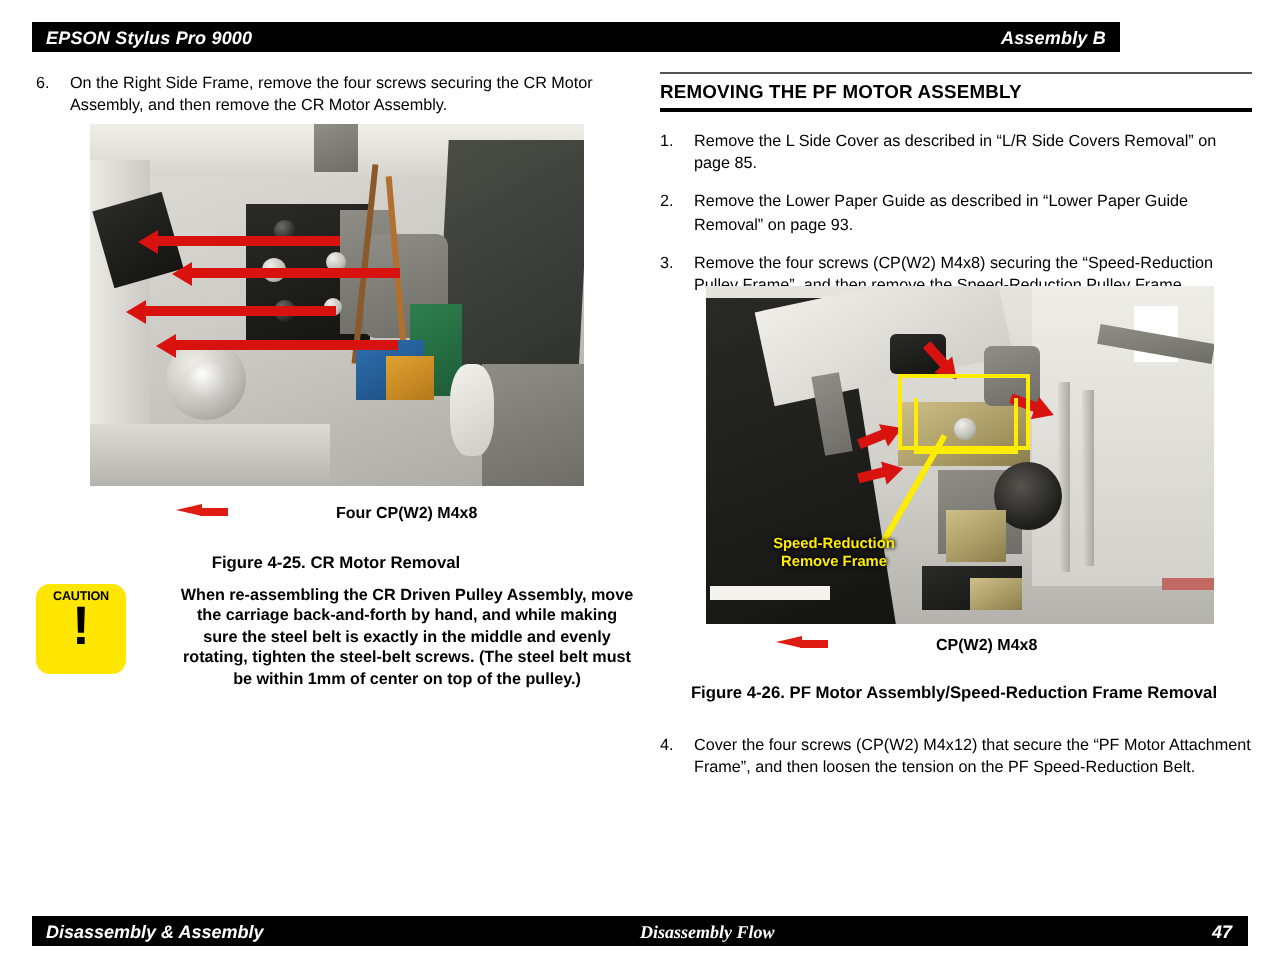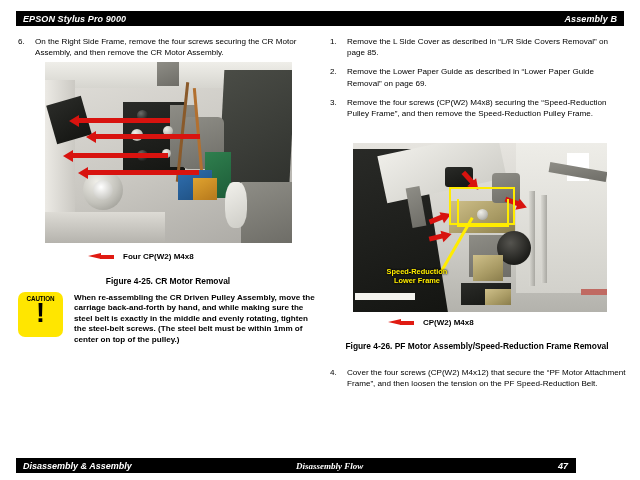--- a/index.html
+++ b/index.html
@@ -14,21 +14,21 @@
     font-family: "Liberation Sans", sans-serif;
     color: #000000;
     overflow: hidden;
   }
 
   
   .header-bar {
     position: absolute;
     left: 16px;
     top: 11px;
-    width: 608px;
+    width: 544px;
     height: 15px;
     background: #000000;
     display: flex;
     align-items: center;
     justify-content: space-between;
     padding: 0 7px;
     box-sizing: border-box;
   }
   .header-bar span {
     color: #ffffff;
@@ -37,21 +37,21 @@
     font-style: italic;
     letter-spacing: 0.1px;
     white-space: nowrap;
   }
 
   
   .footer-bar {
     position: absolute;
     left: 16px;
     top: 458px;
-    width: 560px;
+    width: 608px;
     height: 15px;
     background: #000000;
     box-sizing: border-box;
   }
   .footer-bar span {
     position: absolute;
     color: #ffffff;
     font-size: 9px;
     font-weight: bold;
     font-style: italic;
@@ -207,21 +207,22 @@
     line-height: 9px;
     text-align: center;
     white-space: nowrap;
     text-shadow: 0 0 2px #000, 0 0 2px #000;
   }
 
   
   .legend-row {
     position: absolute;
     display: flex;
-    align-items: center;
+    align-items: flex-start;
+    gap: 45px;
   }
   .legend-arrow {
     position: relative;
     width: 26px;
     height: 7px;
     margin-right: 9px;
   }
   .legend-arrow .tail {
     position: absolute;
     right: 0;
@@ -285,25 +286,26 @@
     line-height: 7px;
   }
   .caution-bang {
     font-size: 27px;
     font-weight: bold;
     line-height: 26px;
     color: #000;
     margin-top: -2px;
   }
   .caution-text {
-    margin-left: 11px;
+    margin-left: 26px;
     font-size: 8.1px;
     font-weight: bold;
     line-height: 10.4px;
     padding-top: 1px;
+    text-align: center;
   }
 </style>
 </head>
 <body>
 
 <div class="header-bar">
   <span>EPSON Stylus Pro 9000</span>
   <span>Assembly B</span>
 </div>
 
@@ -358,28 +360,31 @@
 
 <div class="caution-wrap">
   <div class="caution-icon">
     <div class="caution-word">CAUTION</div>
     <div class="caution-bang">!</div>
   </div>
   <div class="caution-text">When re-assembling the CR Driven Pulley Assembly, move the carriage back-and-forth by hand, and while making sure the steel belt is exactly in the middle and evenly rotating, tighten the steel-belt screws. (The steel belt must be within 1mm of center on top of the pulley.)</div>
 </div>
 
 <div class="col-right">
+  <div class="section-head">
+    <div class="section-head-title">REMOVING THE PF MOTOR ASSEMBLY</div>
+  </div>
 
   <div class="step">
     <div class="step-num">1.</div>
     <div class="step-text">Remove the L Side Cover as described in “L/R Side Covers Removal” on page 85.</div>
   </div>
   <div class="step">
     <div class="step-num">2.</div>
-    <div class="step-text">Remove the Lower Paper Guide as described in “Lower Paper Guide Removal” on page 69.</div>
+    <div class="step-text">Remove the Lower Paper Guide as described in “Lower Paper Guide Removal” on page 93.</div>
   </div>
   <div class="step">
     <div class="step-num">3.</div>
     <div class="step-text">Remove the four screws (CP(W2) M4x8) securing the “Speed-Reduction Pulley Frame”, and then remove the Speed-Reduction Pulley Frame.</div>
   </div>
 </div>
 
 <div class="photo photo-right">
   <div class="ph-layer metal" style="left:0;top:0;width:254px;height:169px;background:linear-gradient(180deg,#e6e4df 0%,#cecdc7 60%,#b3b2ac 100%);"></div>
   <div class="ph-layer black-panel" style="left:0;top:6px;width:96px;height:163px;transform:skewX(9deg) translateX(-14px);"></div>
@@ -404,21 +409,21 @@
 
   <div class="arrow-red-r" style="left:108px;top:32px;width:14px;transform:rotate(48deg);"></div>
   <div class="arrow-red-r" style="left:152px;top:56px;width:14px;transform:rotate(20deg);"></div>
   <div class="arrow-red-r" style="left:76px;top:74px;width:14px;transform:rotate(-22deg);"></div>
   <div class="arrow-red-r" style="left:76px;top:92px;width:14px;transform:rotate(-14deg);"></div>
 
   <div class="yellow-box" style="left:96px;top:44px;width:62px;height:34px;"></div>
   <div class="yellow-box" style="left:104px;top:56px;width:48px;height:26px;border-top:none;"></div>
   <div class="yellow-lead" style="left:118px;top:74px;width:3px;height:62px;transform:rotate(30deg);"></div>
   <div class="yellow-label" style="left:12px;top:124px;width:104px;">Speed-Reduction</div>
-  <div class="yellow-label" style="left:12px;top:133px;width:104px;">Lower Frame</div>
+  <div class="yellow-label" style="left:12px;top:133px;width:104px;">Remove Frame</div>
 </div>
 
 <div class="legend-row" style="left:388px; top:318px;">
   <div class="legend-arrow">
     <div class="tail"></div>
       <div class="head"></div>
   </div>
   <div class="legend-text">CP(W2) M4x8</div>
 </div>
 

